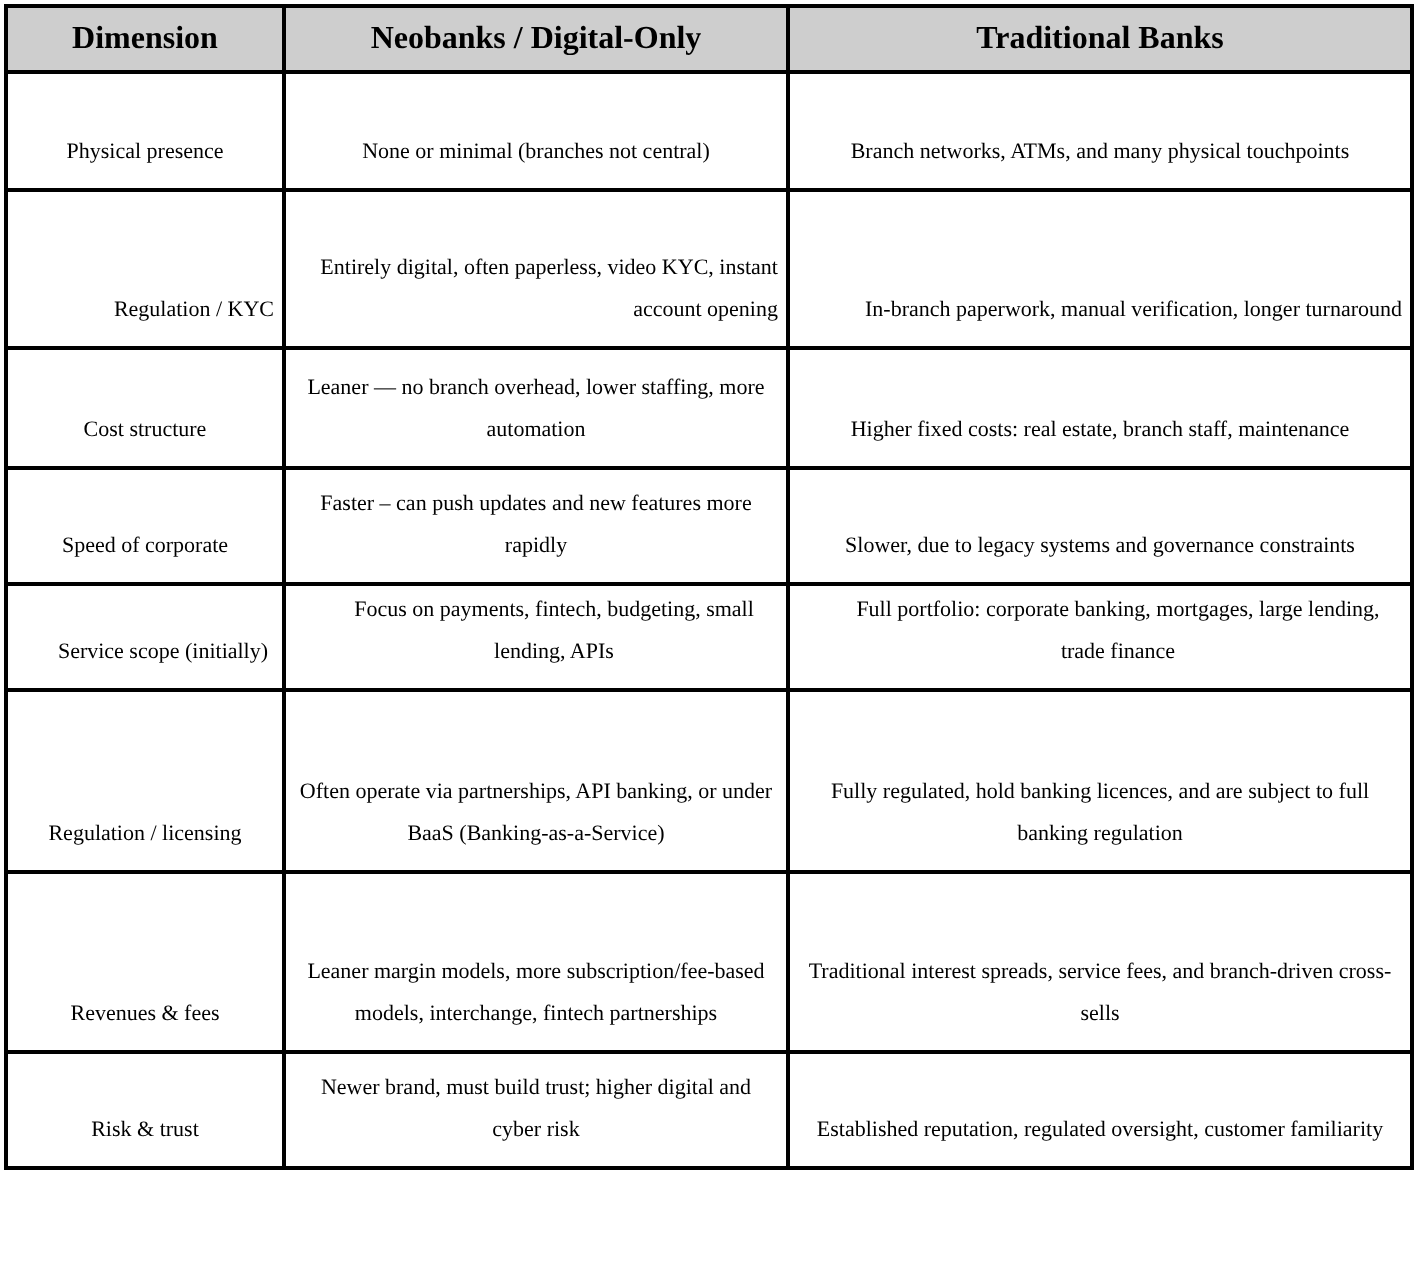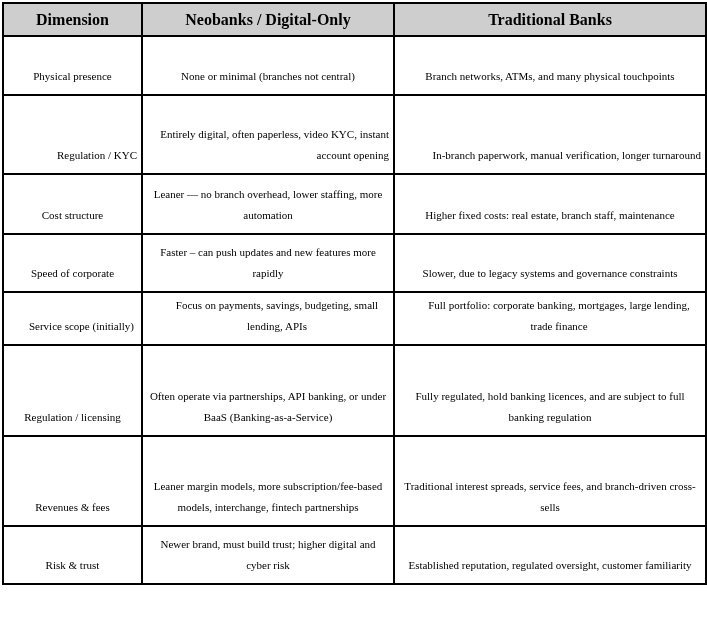--- a/index.html
+++ b/index.html
@@ -86,21 +86,21 @@
       <td>Leaner — no branch overhead, lower staffing, more automation</td>
       <td>Higher fixed costs: real estate, branch staff, maintenance</td>
     </tr>
     <tr class="r5">
       <td>Speed of corporate</td>
       <td>Faster – can push updates and new features more rapidly</td>
       <td>Slower, due to legacy systems and governance constraints</td>
     </tr>
     <tr class="r6">
       <td>Service scope (initially)</td>
-      <td>Focus on payments, savings, budgeting, small lending, APIs</td>
+      <td>Focus on payments, fintech, budgeting, small lending, APIs</td>
       <td>Full portfolio: corporate banking, mortgages, large lending, trade finance</td>
     </tr>
     <tr class="r7">
       <td>Regulation / licensing</td>
       <td>Often operate via partnerships, API banking, or under BaaS (Banking-as-a-Service)</td>
       <td>Fully regulated, hold banking licences, and are subject to full banking regulation</td>
     </tr>
     <tr class="r8">
       <td>Revenues &amp; fees</td>
       <td>Leaner margin models, more subscription/fee-based models, interchange, fintech partnerships</td>

